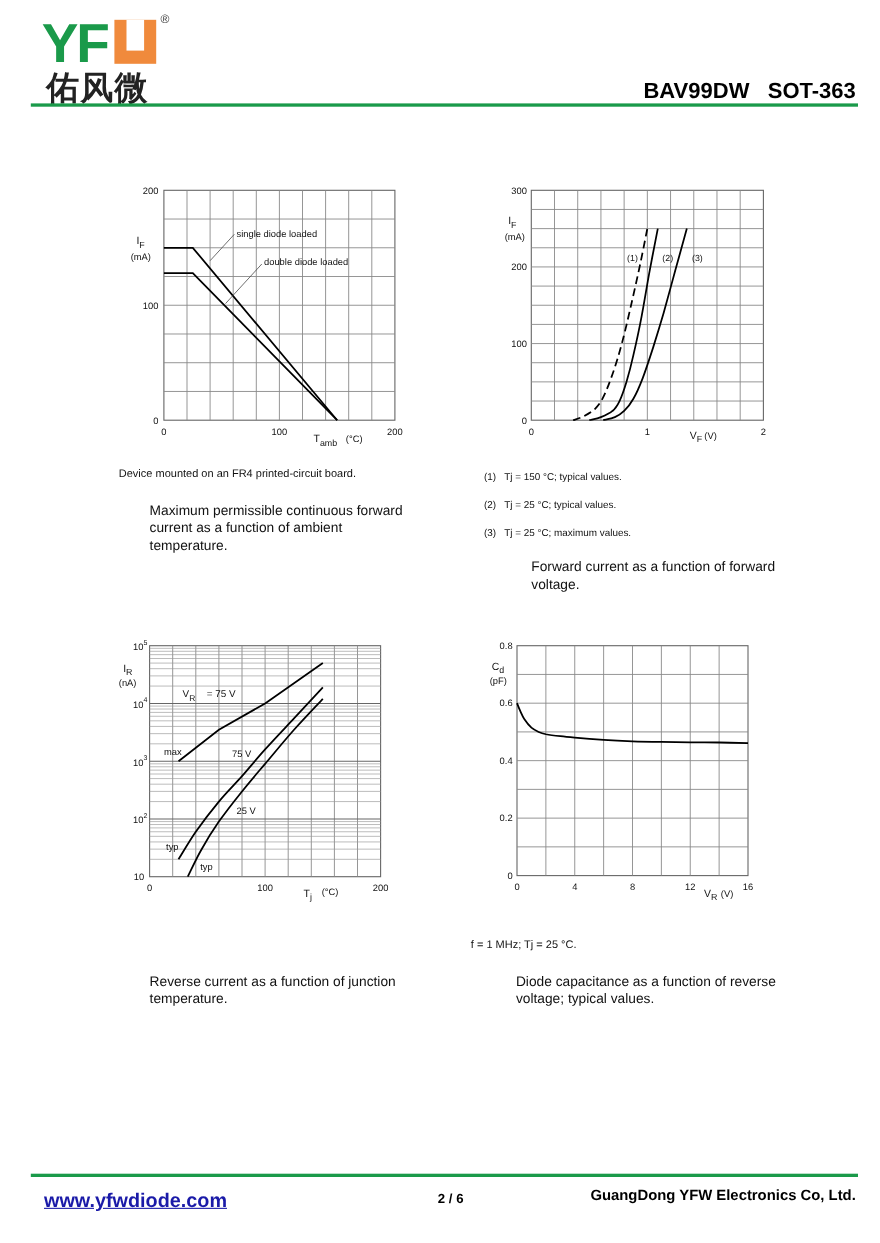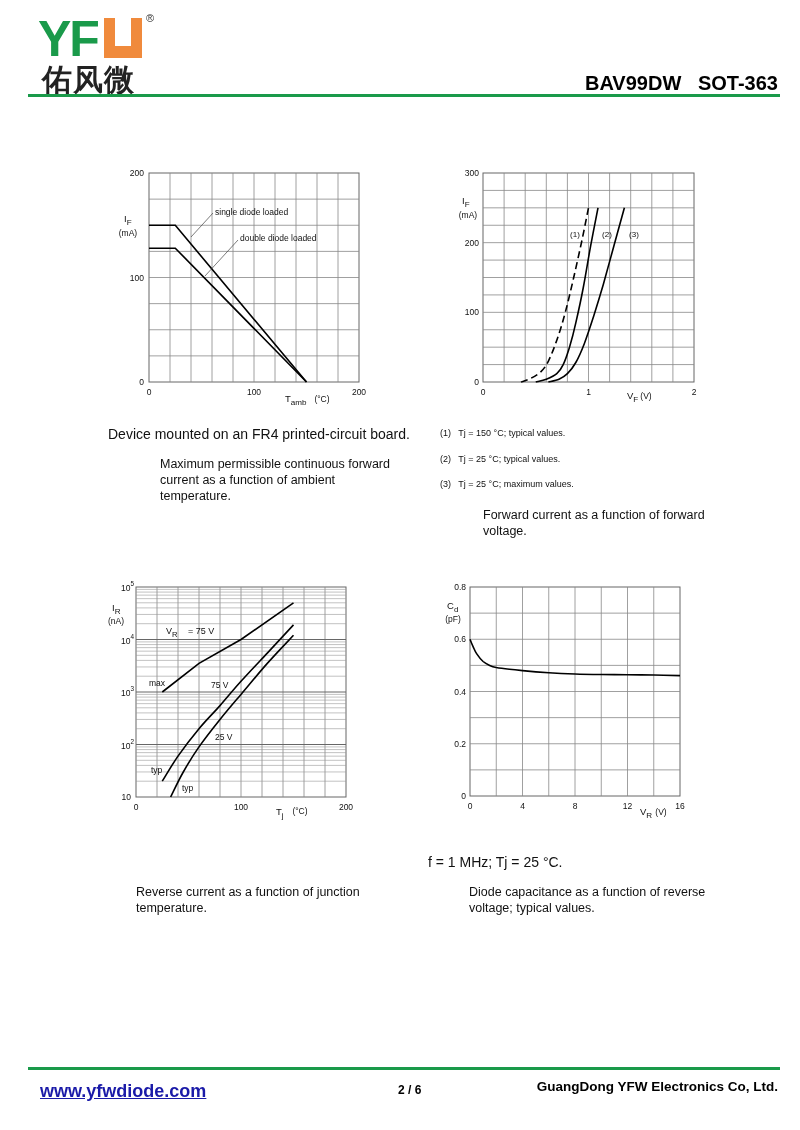--- a/index.html
+++ b/index.html
@@ -6,21 +6,21 @@
   body{width:800px;height:1130px;position:relative;overflow:hidden;font-family:"Liberation Sans",sans-serif;color:#000;}
   .abs{position:absolute;}
   .logo-yf{left:38px;top:14px;font-size:50px;font-weight:bold;color:#1a9a4a;letter-spacing:-2px;line-height:1;font-family:"Liberation Sans",sans-serif;}
   .logo-u{position:absolute;left:104px;top:18px;width:38px;height:40px;background:#f08a3c;}
   .logo-u-inner{position:absolute;left:11px;top:0;width:16px;height:28px;background:#fff;}
   .logo-reg{left:146px;top:12px;font-size:11px;color:#333;}
   .logo-cn{left:42px;top:60px;font-size:30px;font-weight:bold;color:#222;font-family:Liberation Mono, monospace;letter-spacing:1px;}
   .header-title{right:22px;top:72px;font-size:20px;font-weight:bold;}
   .rule{left:28px;width:752px;height:3px;background:#1a9a4a;}
   .caption{font-size:12.5px;line-height:16px;color:#111;}
-  .note{font-size:14px;color:#111;text-align:right;}
+  .note{font-size:10px;color:#111;text-align:right;}
   .legend-line{font-size:9px;color:#111;margin-top:12px;}
   svg text{font-family:"Liberation Sans",sans-serif;}
   .footer-link{left:40px;top:1081px;font-size:18px;font-weight:bold;color:#1a1aa8;text-decoration:underline;}
   .footer-page{left:398px;top:1083px;font-size:12px;font-weight:bold;}
   .footer-company{right:22px;top:1079px;font-size:13.5px;font-weight:bold;}
 </style>
 </head>
 <body>
 
 <div class="abs logo-yf">YF</div>
@@ -61,21 +61,21 @@
     <text x="185" y="242" font-size="9.5" text-anchor="start" fill="#111"><tspan>T</tspan><tspan dy="3" font-size="8.075">amb</tspan></text>
     <text x="222" y="242" font-size="8.5" text-anchor="middle" fill="#111">(°C)</text>
     <path d="M49.0 65.3 L75.3 65.3 L206.5 222.0" fill="none" stroke="#000" stroke-width="1.6"></path>
     <path d="M49.0 88.2 L75.3 88.2 L206.5 222.0" fill="none" stroke="#000" stroke-width="1.6"></path>
     <text x="115" y="55" font-size="8.5" text-anchor="start" fill="#111">single diode loaded</text>
     <text x="140" y="81" font-size="8.5" text-anchor="start" fill="#111">double diode loaded</text>
     <line x1="113" y1="53" x2="91" y2="77" stroke="#444" stroke-width="0.7"></line>
     <line x1="138" y1="80" x2="105" y2="116" stroke="#444" stroke-width="0.7"></line>
   </svg>
 <div class="abs note" style="left:108px;top:426px;">Device mounted on an FR4 printed-circuit board.</div>
-<div class="abs caption" style="left:160px;top:456px;">
+<div class="abs caption" style="left:136px;top:456px;">
   <div>Maximum permissible continuous forward</div>
   <div>current as a function of ambient</div>
   <div>temperature.</div>
 </div>
 
 <svg class="abs" style="left:420px;top:160px;" width="300" height="255" id="chart2">
     <rect x="63" y="13" width="211" height="209" fill="none" stroke="#666" stroke-width="1"></rect>
     <line x1="84.1" y1="13" x2="84.1" y2="222" stroke="#888" stroke-width="0.8"></line>
     <line x1="105.2" y1="13" x2="105.2" y2="222" stroke="#888" stroke-width="0.8"></line>
     <line x1="126.3" y1="13" x2="126.3" y2="222" stroke="#888" stroke-width="0.8"></line>

